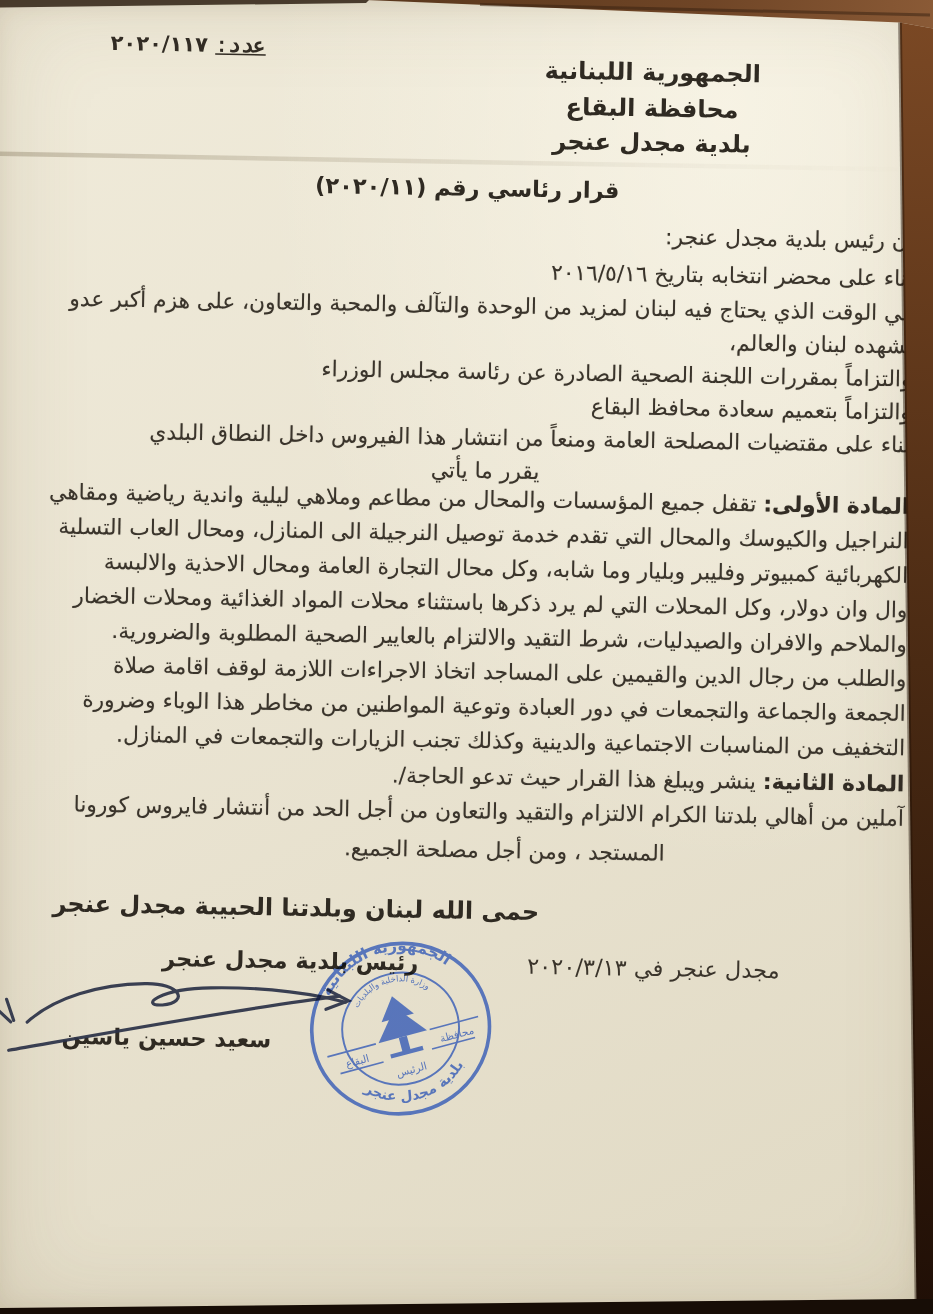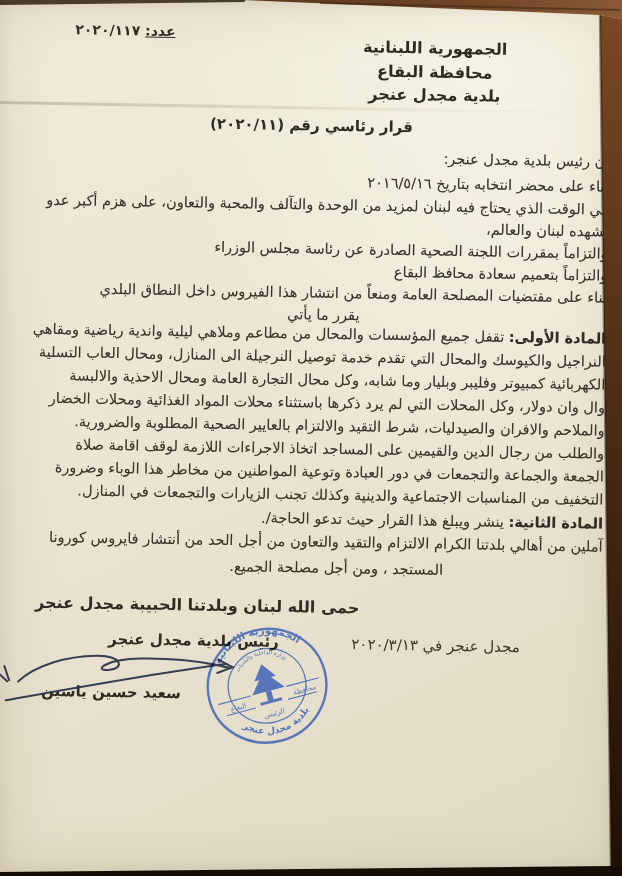--- a/index.html
+++ b/index.html
@@ -25,21 +25,21 @@
     font-size:14.5px;line-height:20px;color:#3a342b;
     text-shadow:0 0 .6px rgba(58,52,43,.35);
   }
   .b{font-weight:bold;color:#322c24;}
   .crease{
     position:absolute;left:0;right:0;top:101px;height:3px;
     background:linear-gradient(to right,rgba(110,95,65,.30),rgba(110,95,65,.05) 70%,rgba(110,95,65,0));
   }
   .numero{position:absolute;left:70px;top:20px;width:112px;text-align:center;
     font-weight:bold;font-size:14px;color:#322c24;white-space:nowrap;}
-  .numero .lbl{text-decoration:underline;}
+  .numero .lbl{text-decoration:underline;font-family:Liberation Mono, monospace;}
   .hdr{
     position:absolute;left:362px;top:29px;width:148px;text-align:center;
     font-weight:bold;font-size:16px;line-height:23.5px;color:#2f2a22;white-space:nowrap;
   }
   .title{position:absolute;right:207px;top:111px;font-weight:bold;font-size:15px;color:#2f2a22;white-space:nowrap;}
   .blessing{position:absolute;right:252px;top:592px;font-weight:bold;font-size:16px;color:#2f2a22;white-space:nowrap;}
   .sigtitle{position:absolute;right:332px;top:628px;font-weight:bold;font-size:15px;color:#2f2a22;white-space:nowrap;}
   .dateline{position:absolute;right:91px;top:629px;font-size:15px;white-space:nowrap;}
   .signame{position:absolute;right:429px;top:681px;font-weight:bold;font-size:15px;color:#2f2a22;white-space:nowrap;}
   .stamp{position:absolute;left:212px;top:616px;width:134px;height:130px;

